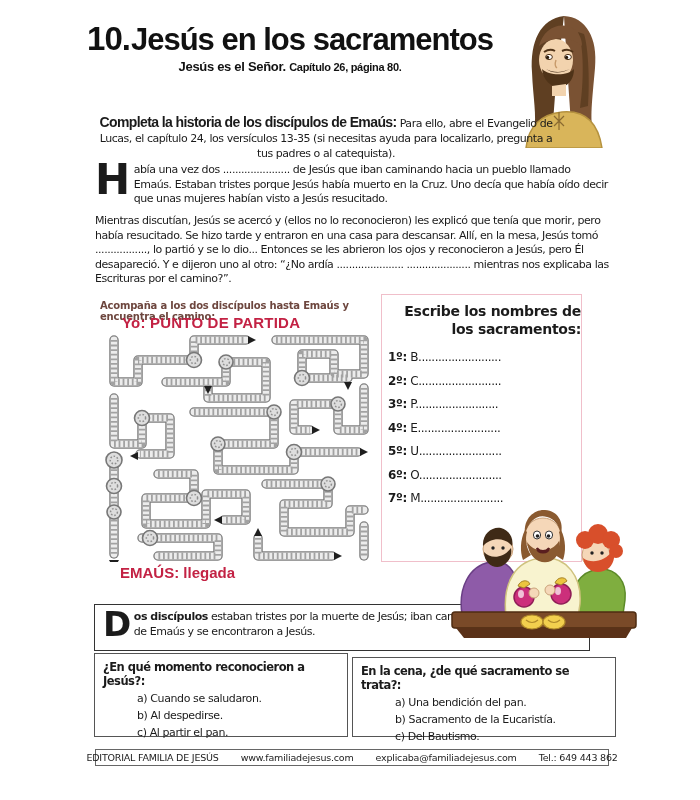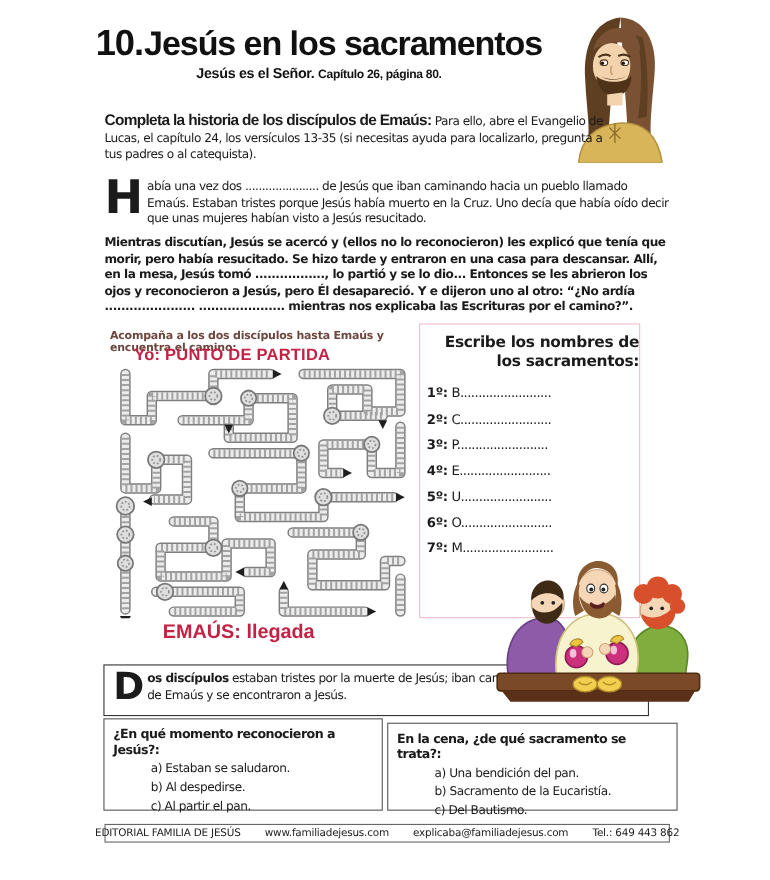--- a/index.html
+++ b/index.html
@@ -10,34 +10,34 @@
   .heavy{font-family:"Liberation Sans",sans-serif;font-weight:700;}
 
   
   .title-wrap{top:22px;left:55px;width:470px;text-align:center;}
   .page-title{font-size:31px;letter-spacing:-1px;line-height:1.05;color:#111;}
   .page-title .num{font-size:33px;margin-right:1px;}
   .subtitle{margin-top:2px;font-size:13px;letter-spacing:-0.3px;color:#111;}
   .subtitle .detail{font-size:11px;}
 
   
-  .intro{top:100px;left:95px;width:462px;font-size:11px;line-height:1.35;}
+  .intro{top:113px;left:95px;width:462px;font-size:11px;line-height:1.35;text-align:center;}
   .intro .lead{font-size:14px;letter-spacing:-0.6px;}
   .para{left:95px;width:516px;font-size:11px;line-height:1.32;}
   .p1{top:163px;}
-  .p2{top:214px;font-weight:bold;}
+  .p2{top:214px;}
   .dropcap{float:left;font-size:42px;line-height:0.78;font-weight:700;
            margin:1px 4px 0 0;font-family:"DejaVu Sans",sans-serif;}
 
   
   .maze-caption{top:300px;left:100px;width:300px;font-size:10px;font-weight:700;
                 letter-spacing:-0.2px;color:#6d463e;}
   .maze-start{top:314px;left:122px;font-size:15px;color:#c32244;letter-spacing:0.2px;}
   .maze-svg{top:334px;left:98px;}
-  .maze-end{top:564px;left:148px;font-size:18px;color:#c32244;}
+  .maze-end{top:564px;left:120px;font-size:15px;color:#c32244;}
 
   .rope-base{fill:none;stroke:#7f7f7f;stroke-width:9.5;stroke-linecap:round;stroke-linejoin:round;}
   .rope-mid{fill:none;stroke:#ececec;stroke-width:6.8;stroke-linecap:round;stroke-linejoin:round;}
   .rope-tex{fill:none;stroke:#a2a2a2;stroke-width:6.8;stroke-linecap:butt;stroke-linejoin:round;
             stroke-dasharray:1.8 2.8;}
   .knot-outer{fill:#dedede;stroke:#777;stroke-width:1.6;}
   .knot-inner{fill:none;stroke:#8f8f8f;stroke-width:1.5;stroke-dasharray:1.6 1.8;}
 
   
   .sac-box{top:294px;left:381px;width:199px;height:266px;border:1.5px solid #f0bfca;}
@@ -311,21 +311,21 @@
 </svg>
 
 <div class="abs sum-box">
   <div class="sum-text hand">
     <span class="dc">D</span><b>os discípulos</b><span> estaban tristes por la muerte de Jesús; iban camino de Emaús y se encontraron a Jesús.</span>
   </div>
 </div>
 
 <div class="abs q-box q1">
   <div class="q-title hand">¿En qué momento reconocieron a Jesús?:</div>
-  <div class="q-opt hand">a) Estaban se saludaron.</div>
+  <div class="q-opt hand">a) Cuando se saludaron.</div>
   <div class="q-opt hand">b) Al despedirse.</div>
   <div class="q-opt hand">c) Al partir el pan.</div>
 </div>
 
 <div class="abs q-box q2">
   <div class="q-title hand">En la cena, ¿de qué sacramento se trata?:</div>
   <div class="q-opt hand">a) Una bendición del pan.</div>
   <div class="q-opt hand">b) Sacramento de la Eucaristía.</div>
   <div class="q-opt hand">c) Del Bautismo.</div>
 </div>

